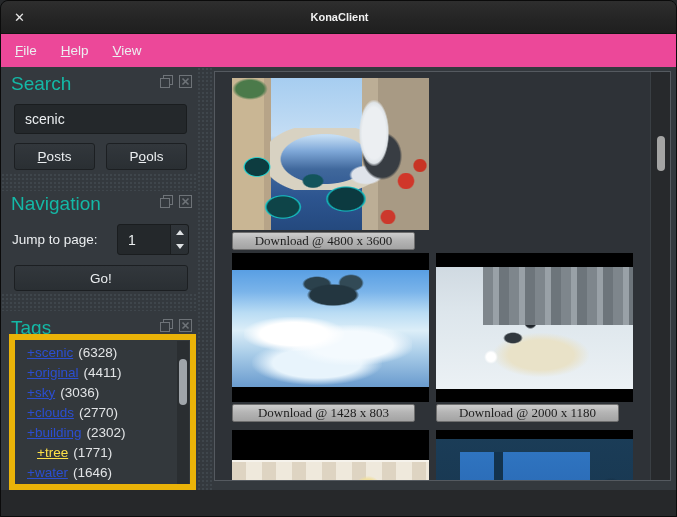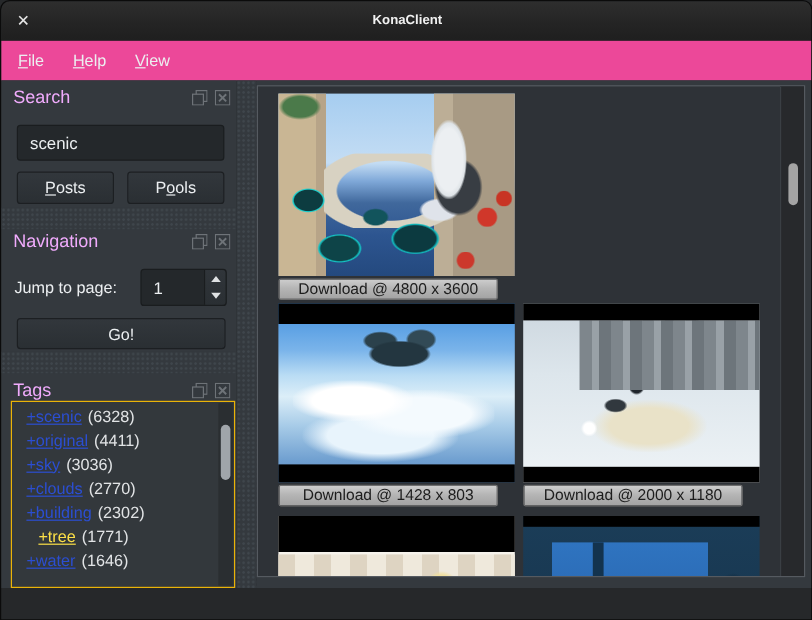--- a/index.html
+++ b/index.html
@@ -24,21 +24,21 @@
   .menu-item { padding:8px 12px; color:#eceff1; font-size:13.5px; }
   .mn { text-decoration:underline; }
 
   
   .dock { position:absolute; left:0; top:66px; width:196px; height:423px; background:#34393e; }
   .dots { background-image:radial-gradient(circle,#3f464c 1px,rgba(0,0,0,0) 1.2px);
           background-size:4px 4px; }
   .vsplit { position:absolute; left:196px; top:66px; width:17px; height:423px; background-color:#34393e; }
   .hsplit { position:absolute; left:0; width:196px; height:18px; background-color:#34393e; }
 
-  .panel-title { position:absolute; left:10px; color:#f0abfc; font-size:15px; font-weight:500; }
+  .panel-title { position:absolute; left:10px; color:#14b8a6; font-size:19px; font-weight:500; }
   .panel-icons { position:absolute; right:5px; display:flex; gap:6px; }
   .panel-icons svg { display:block; }
 
   .text-input { position:absolute; left:13px; width:173px; height:30px; background:#24282b;
                 border:1px solid #1a1d1f; border-radius:3px; color:#eceff1; font-size:14px;
                 padding:0 10px; font-family:inherit; outline:none; }
 
   .btn { background:linear-gradient(180deg,#32373c 0%,#2a2f33 100%); border:1px solid #1c1f22;
          border-radius:3px; color:#eceff1; font-size:13.5px; font-family:inherit;
          display:flex; align-items:center; justify-content:center; }
@@ -55,21 +55,21 @@
   .spin-arrows { width:18px; border-left:1px solid #1a1d1f; display:flex; flex-direction:column;
                  background:linear-gradient(180deg,#30353a,#2a2f33); border-radius:0 3px 3px 0; }
   .spin-btn { flex:1; display:flex; align-items:center; justify-content:center; }
   .tri-up { width:0; height:0; border-left:4px solid transparent; border-right:4px solid transparent;
             border-bottom:5px solid #dfe2e4; }
   .tri-down { width:0; height:0; border-left:4px solid transparent; border-right:4px solid transparent;
               border-top:5px solid #dfe2e4; }
   .go-btn { position:absolute; left:13px; top:198px; width:174px; height:26px; }
 
   .tags-list { position:absolute; left:8px; top:267px; width:187px; height:156px;
-               background:#33383c; border:1px solid #eab308; overflow:hidden; }
+               background:#33383c; border:6px solid #eab308; overflow:hidden; }
   .tags-rows { position:absolute; left:0; top:2px; right:14px; }
   .tag-row { height:20px; padding-left:12px; display:flex; align-items:center; white-space:nowrap;
              font-size:13.5px; }
   .tag-link { text-decoration:underline; margin-right:5px; }
   .tag-count { color:#e2e4e6; }
   .tags-scrollbar { position:absolute; right:1px; top:1px; width:12px; height:152px; background:#2a2e31; }
   .tags-thumb { position:absolute; left:2px; top:18px; width:8px; height:46px; background:#a0a5aa; border-radius:4px; }
 
   
   .central-wrap { position:absolute; left:213px; top:66px; width:464px; height:423px; background:#34393e; }
@@ -78,21 +78,21 @@
   .scroll-content { position:absolute; left:0; top:0; right:20px; bottom:0; overflow:hidden; }
   .main-scrollbar { position:absolute; right:0; top:0; width:20px; height:408px; background:#27292c;
                     border-left:1px solid #3a3f44; }
   .main-thumb { position:absolute; left:6px; top:64px; width:8px; height:35px; background:#a4a4a4; border-radius:4px; }
 
   .thumb-cell { position:absolute; width:197px; }
   .thumb-image { width:197px; background-color:#555; }
   .download-btn { display:block; margin-top:2px; min-width:183px; height:18px; padding:0 11px;
                   background:linear-gradient(180deg,#cdcdcd 0%,#b5b5b5 45%,#a3a3a3 100%);
                   border:1px solid #6e6e6e; border-radius:2px; color:#1d1d1d; font-size:13px;
-                  font-family:Liberation Sans, sans-serif; line-height:16px; }
+                  font-family:Liberation Serif, serif; line-height:16px; }
 
   
   .art-canal { background:
     radial-gradient(ellipse at 50% 50%, #4b7a4a 0 55%, rgba(0,0,0,0) 70%) 0 0/36px 22px no-repeat,
     radial-gradient(ellipse at 50% 50%, #eceff2 0 55%, #dfe4e8 65%, rgba(0,0,0,0) 72%) 76% 26%/30px 66px no-repeat,
     radial-gradient(ellipse at 50% 50%, #383d43 0 60%, rgba(0,0,0,0) 68%) 83% 52%/42px 50px no-repeat,
     radial-gradient(ellipse at 50% 50%, #dfe3ea 0 58%, rgba(0,0,0,0) 70%) 72% 66%/34px 20px no-repeat,
     radial-gradient(ellipse at 50% 50%, #0d3c40 0 55%, #17d0cf 60%, rgba(0,0,0,0) 66%) 6% 60%/30px 22px no-repeat,
     radial-gradient(ellipse at 50% 50%, #0e4448 0 55%, #14c4c4 61%, rgba(0,0,0,0) 66%) 20% 92%/40px 26px no-repeat,
     radial-gradient(ellipse at 50% 50%, #0c3a40 0 55%, #12b8bc 61%, rgba(0,0,0,0) 66%) 60% 86%/44px 28px no-repeat,

